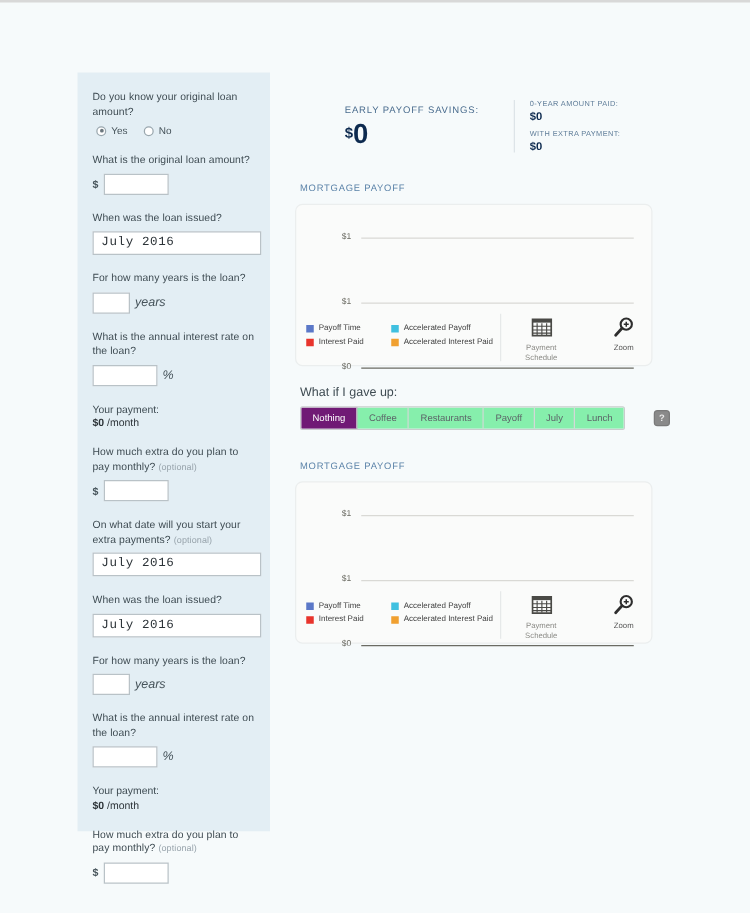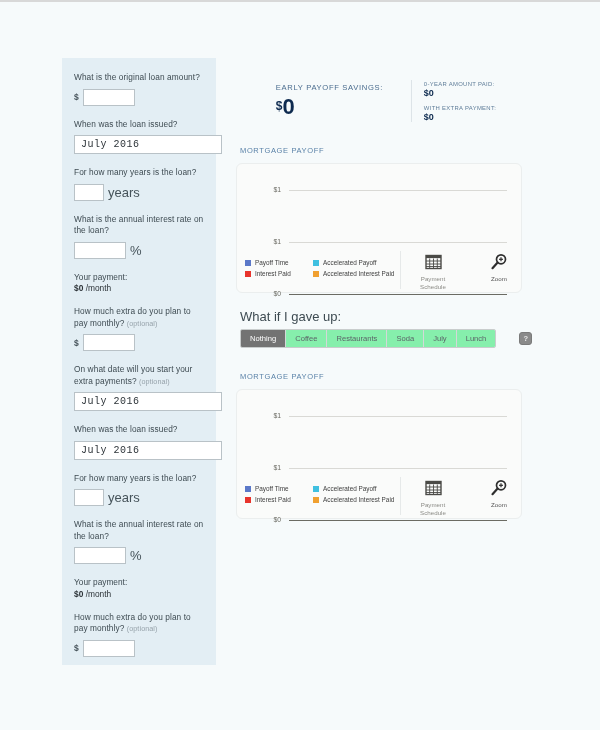--- a/index.html
+++ b/index.html
@@ -34,29 +34,29 @@
     border:1px solid #9aa7ae; background:#fff; position:relative;
   }
   .radio.on::after {
     content:""; position:absolute; left:1.5px; top:1.5px;
     width:3px; height:3px; border-radius:50%; background:#6b777e;
   }
   .radio-lbl { font-size:8px; color:#46535a; }
 
   .row { display:flex; align-items:center; gap:4px; }
   .dollar { font-size:8.5px; color:#46535a; font-weight:bold; }
-  .unit { font-size:13px; color:#46535a; }
+  .unit { font-size:10px; color:#46535a;font-style:italic; }
   .inp {
     background:#fff; border:1px solid #b9c2c7; height:17px;
   }
   .inp.money { width:52px; }
   .inp.years { width:30px; }
   .inp.pct   { width:52px; }
   .inp.date {
-    width:148px; height:19px;
+    width:135px; height:19px;
     font-family:"Liberation Mono", monospace;
     font-size:10px; color:#2c3338;
     display:flex; align-items:center; padding-left:6px;
     letter-spacing:.5px;
   }
   .paylabel { font-size:8.3px; color:#3e4b52; line-height:11.5px; }
   .payval { font-size:8.4px; color:#2c3338; font-weight:bold; }
   .payval .mo { font-weight:normal; }
 
   
@@ -111,45 +111,58 @@
   .sw { width:6px; height:6px; flex:none; }
   .leg-txt { font-size:6.4px; color:#3e3e3e; white-space:nowrap; }
   .leg-div { width:1px; height:38px; background:#e6e9e9; margin:0 10px 0 2px; }
 
   .actions { display:flex; gap:22px; align-items:flex-start; padding-top:2px;}
   .act { width:44px; text-align:center; cursor:pointer; }
   .act-ic { height:20px; display:flex; align-items:center; justify-content:center; }
   .act-lbl { font-size:6.2px; color:#8b8b86; line-height:7.6px; margin-top:3px;}
   .act-lbl.dark { color:#555; }
 
-  .giveup-lbl { font-size:13px; color:#3e4b52; margin:16px 0 5px 4px; }
+  .giveup-lbl { font-size:10px; color:#3e4b52; margin:16px 0 5px 4px; }
   .giveup-row { display:flex; align-items:center; margin-left:4px; }
   .tabs { display:flex; border:1px solid #c9cdcd; border-radius:2px; overflow:hidden; }
   .tab {
     font-size:7.6px; color:#5c6468; background:#86efac;
     padding:4px 9px; border-right:1px solid #d4d8d8;
     cursor:pointer; white-space:nowrap;
   }
   .tab:last-child { border-right:none; }
-  .tab.active { background:#737373; color:#ffffff; }
+  .tab.active { background:#701a75; color:#ffffff; }
   .help {
     width:13px; height:13px; border-radius:3px;
     background:#8a8a8a; border:1px solid #7a7a7a;
     color:#e8e8e8; font-size:7.5px; font-weight:bold;
     display:flex; align-items:center; justify-content:center;
     margin-left:23px; cursor:pointer;
   }
 </style>
 </head>
 <body>
 
 <div class="page">
   <div class="topline"></div>
 
   <div class="form-panel" id="form-panel">
+      <div class="fld">
+        <div class="q">Do you know your original loan amount?</div>
+        <div class="radios">
+          <div class="radio-wrap">
+            <span class="radio on"></span>
+            <span class="radio-lbl">Yes</span>
+          </div>
+          <div class="radio-wrap">
+            <span class="radio"></span>
+            <span class="radio-lbl">No</span>
+          </div>
+        </div>
+      </div>
       <div class="fld">
         <div class="q">What is the original loan amount?</div>
         <div class="row">
           <span class="dollar">$</span>
           <div class="inp money"></div>
         </div>
       </div>
       <div class="fld">
         <div class="q">When was the loan issued?</div>
         <div class="inp date">July 2016</div>
@@ -305,21 +318,21 @@
           </div>
         </div>
       </div>
 
     <div class="giveup-lbl">What if I gave up:</div>
     <div class="giveup-row">
       <div class="tabs" id="giveup-tabs">
           <div class="tab active">Nothing</div>
           <div class="tab">Coffee</div>
           <div class="tab">Restaurants</div>
-          <div class="tab">Soda</div>
+          <div class="tab">Payoff</div>
           <div class="tab">July</div>
           <div class="tab">Lunch</div>
         </div>
       <div class="help">?</div>
     </div>
 
     <div id="chart-2-slot">
         <div>
           <div class="chart-title">MORTGAGE PAYOFF</div>
           <div class="chart-box">

